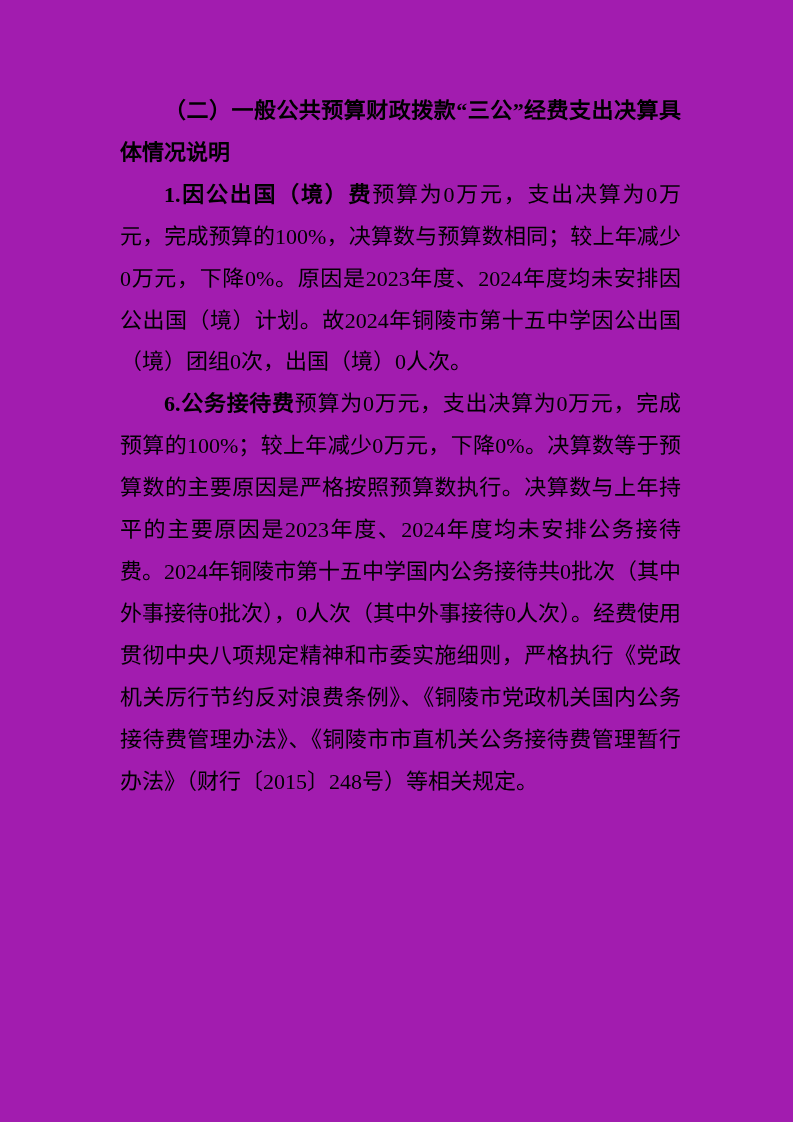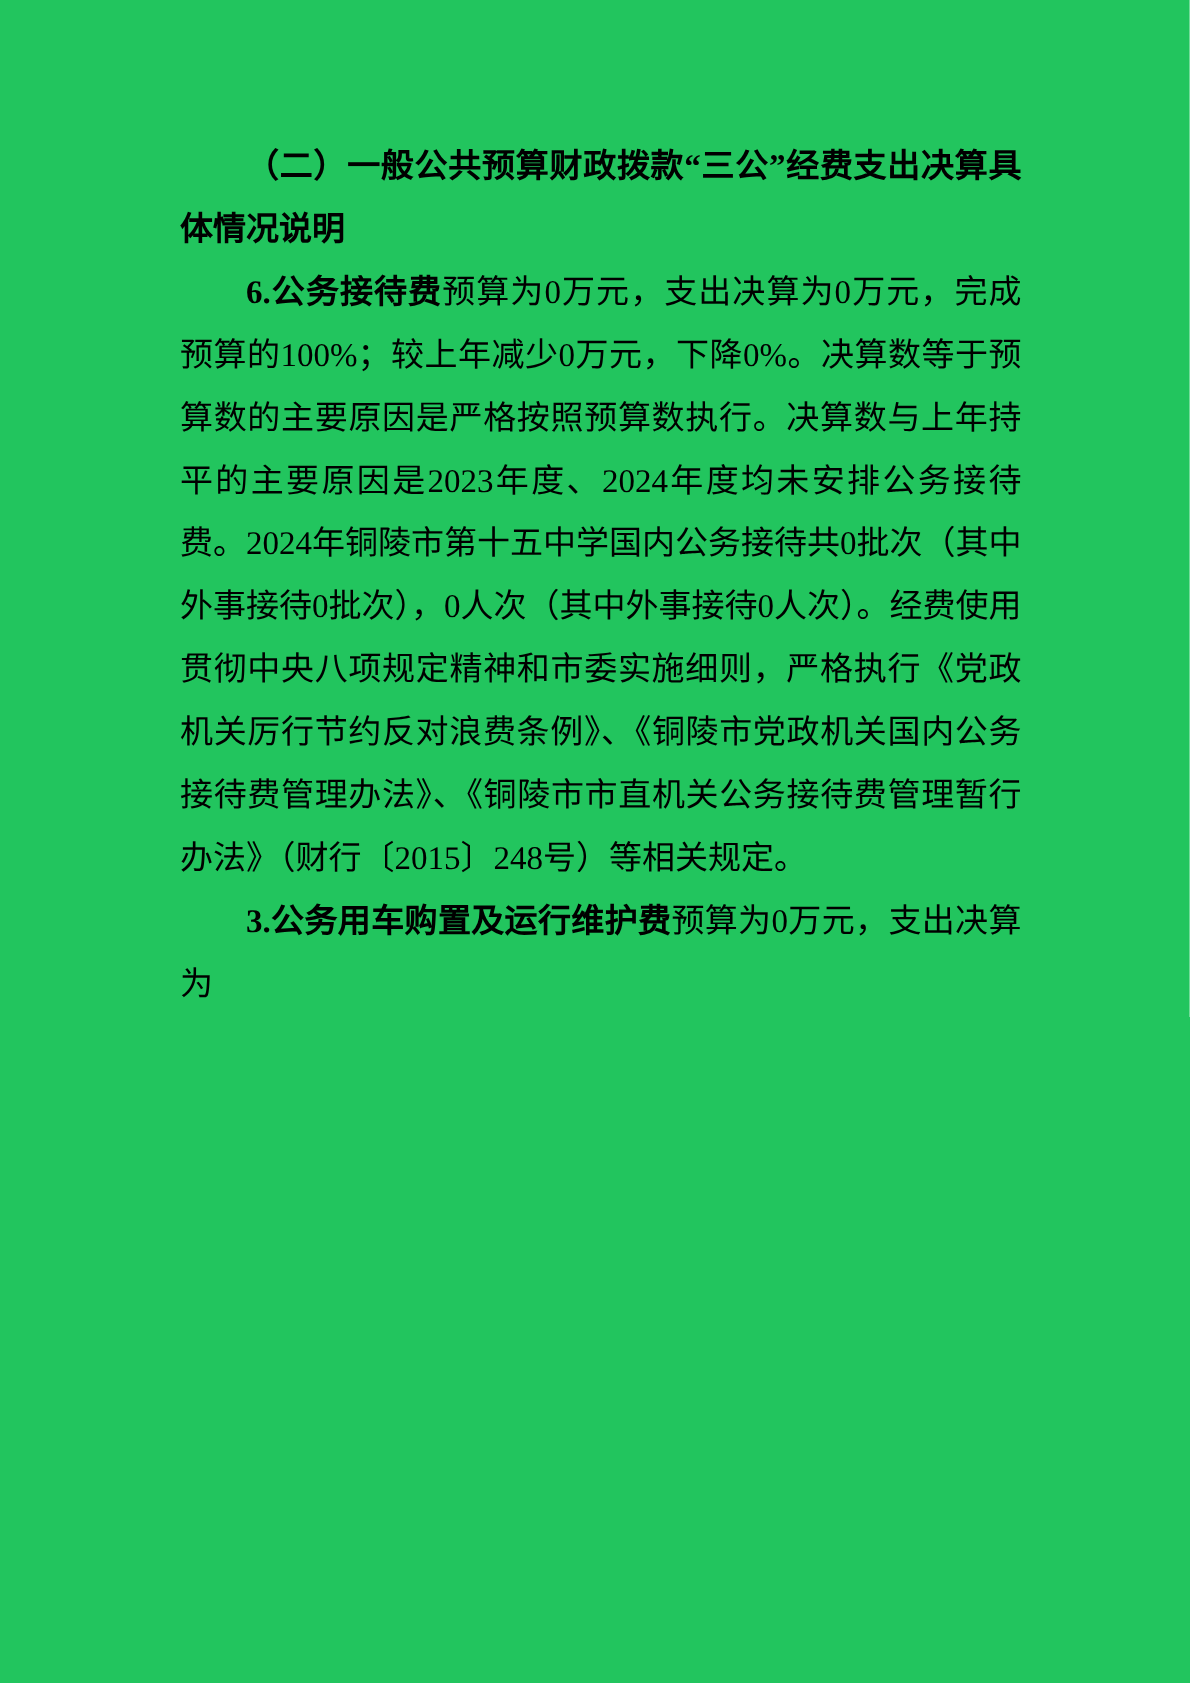--- a/index.html
+++ b/index.html
@@ -10,21 +10,21 @@
   body {
     width: 793px;
     height: 1122px;
     overflow: hidden;
     position: relative;
   }
   .page {
     box-sizing: border-box;
     width: 793px;
     height: 1122px;
-    background: #22c55e;
+    background: #a21caf;
     padding: 90px 112px 0 120px;
   }
   .doc-text p {
     margin: 0;
     padding: 0;
     font-family: "Liberation Serif", "DejaVu Serif", serif;
     font-size: 22px;
     line-height: 41.9px;
     color: #000000;
     text-align: justify;
@@ -41,19 +41,19 @@
 </style>
 </head>
 <body>
 
 <div class="page">
   <div class="doc-text">
 
     <p class="heading">（二）一般公共预算财政拨款“三公”经费支出决算具体情况说明</p>
 
 
+    <p><span class="lead">1.因公出国（境）费</span><span>预算为0万元，支出决算为0万元，完成预算的100%，决算数与预算数相同；较上年减少0万元，下降0%。原因是2023年度、2024年度均未安排因公出国（境）计划。故2024年铜陵市第十五中学因公出国（境）团组0次，出国（境）0人次。</span></p>
 
     <p><span class="lead">6.公务接待费</span><span>预算为0万元，支出决算为0万元，完成预算的100%；较上年减少0万元，下降0%。决算数等于预算数的主要原因是严格按照预算数执行。决算数与上年持平的主要原因是2023年度、2024年度均未安排公务接待费。2024年铜陵市第十五中学国内公务接待共0批次（其中外事接待0批次），0人次（其中外事接待0人次）。经费使用贯彻中央八项规定精神和市委实施细则，严格执行《党政机关厉行节约反对浪费条例》、《铜陵市党政机关国内公务接待费管理办法》、《铜陵市市直机关公务接待费管理暂行办法》（财行〔2015〕248号）等相关规定。</span></p>
 
-    <p><span class="lead">3.公务用车购置及运行维护费</span><span>预算为0万元，支出决算为</span></p>
 
   </div>
 </div>
 
 </body></html>

